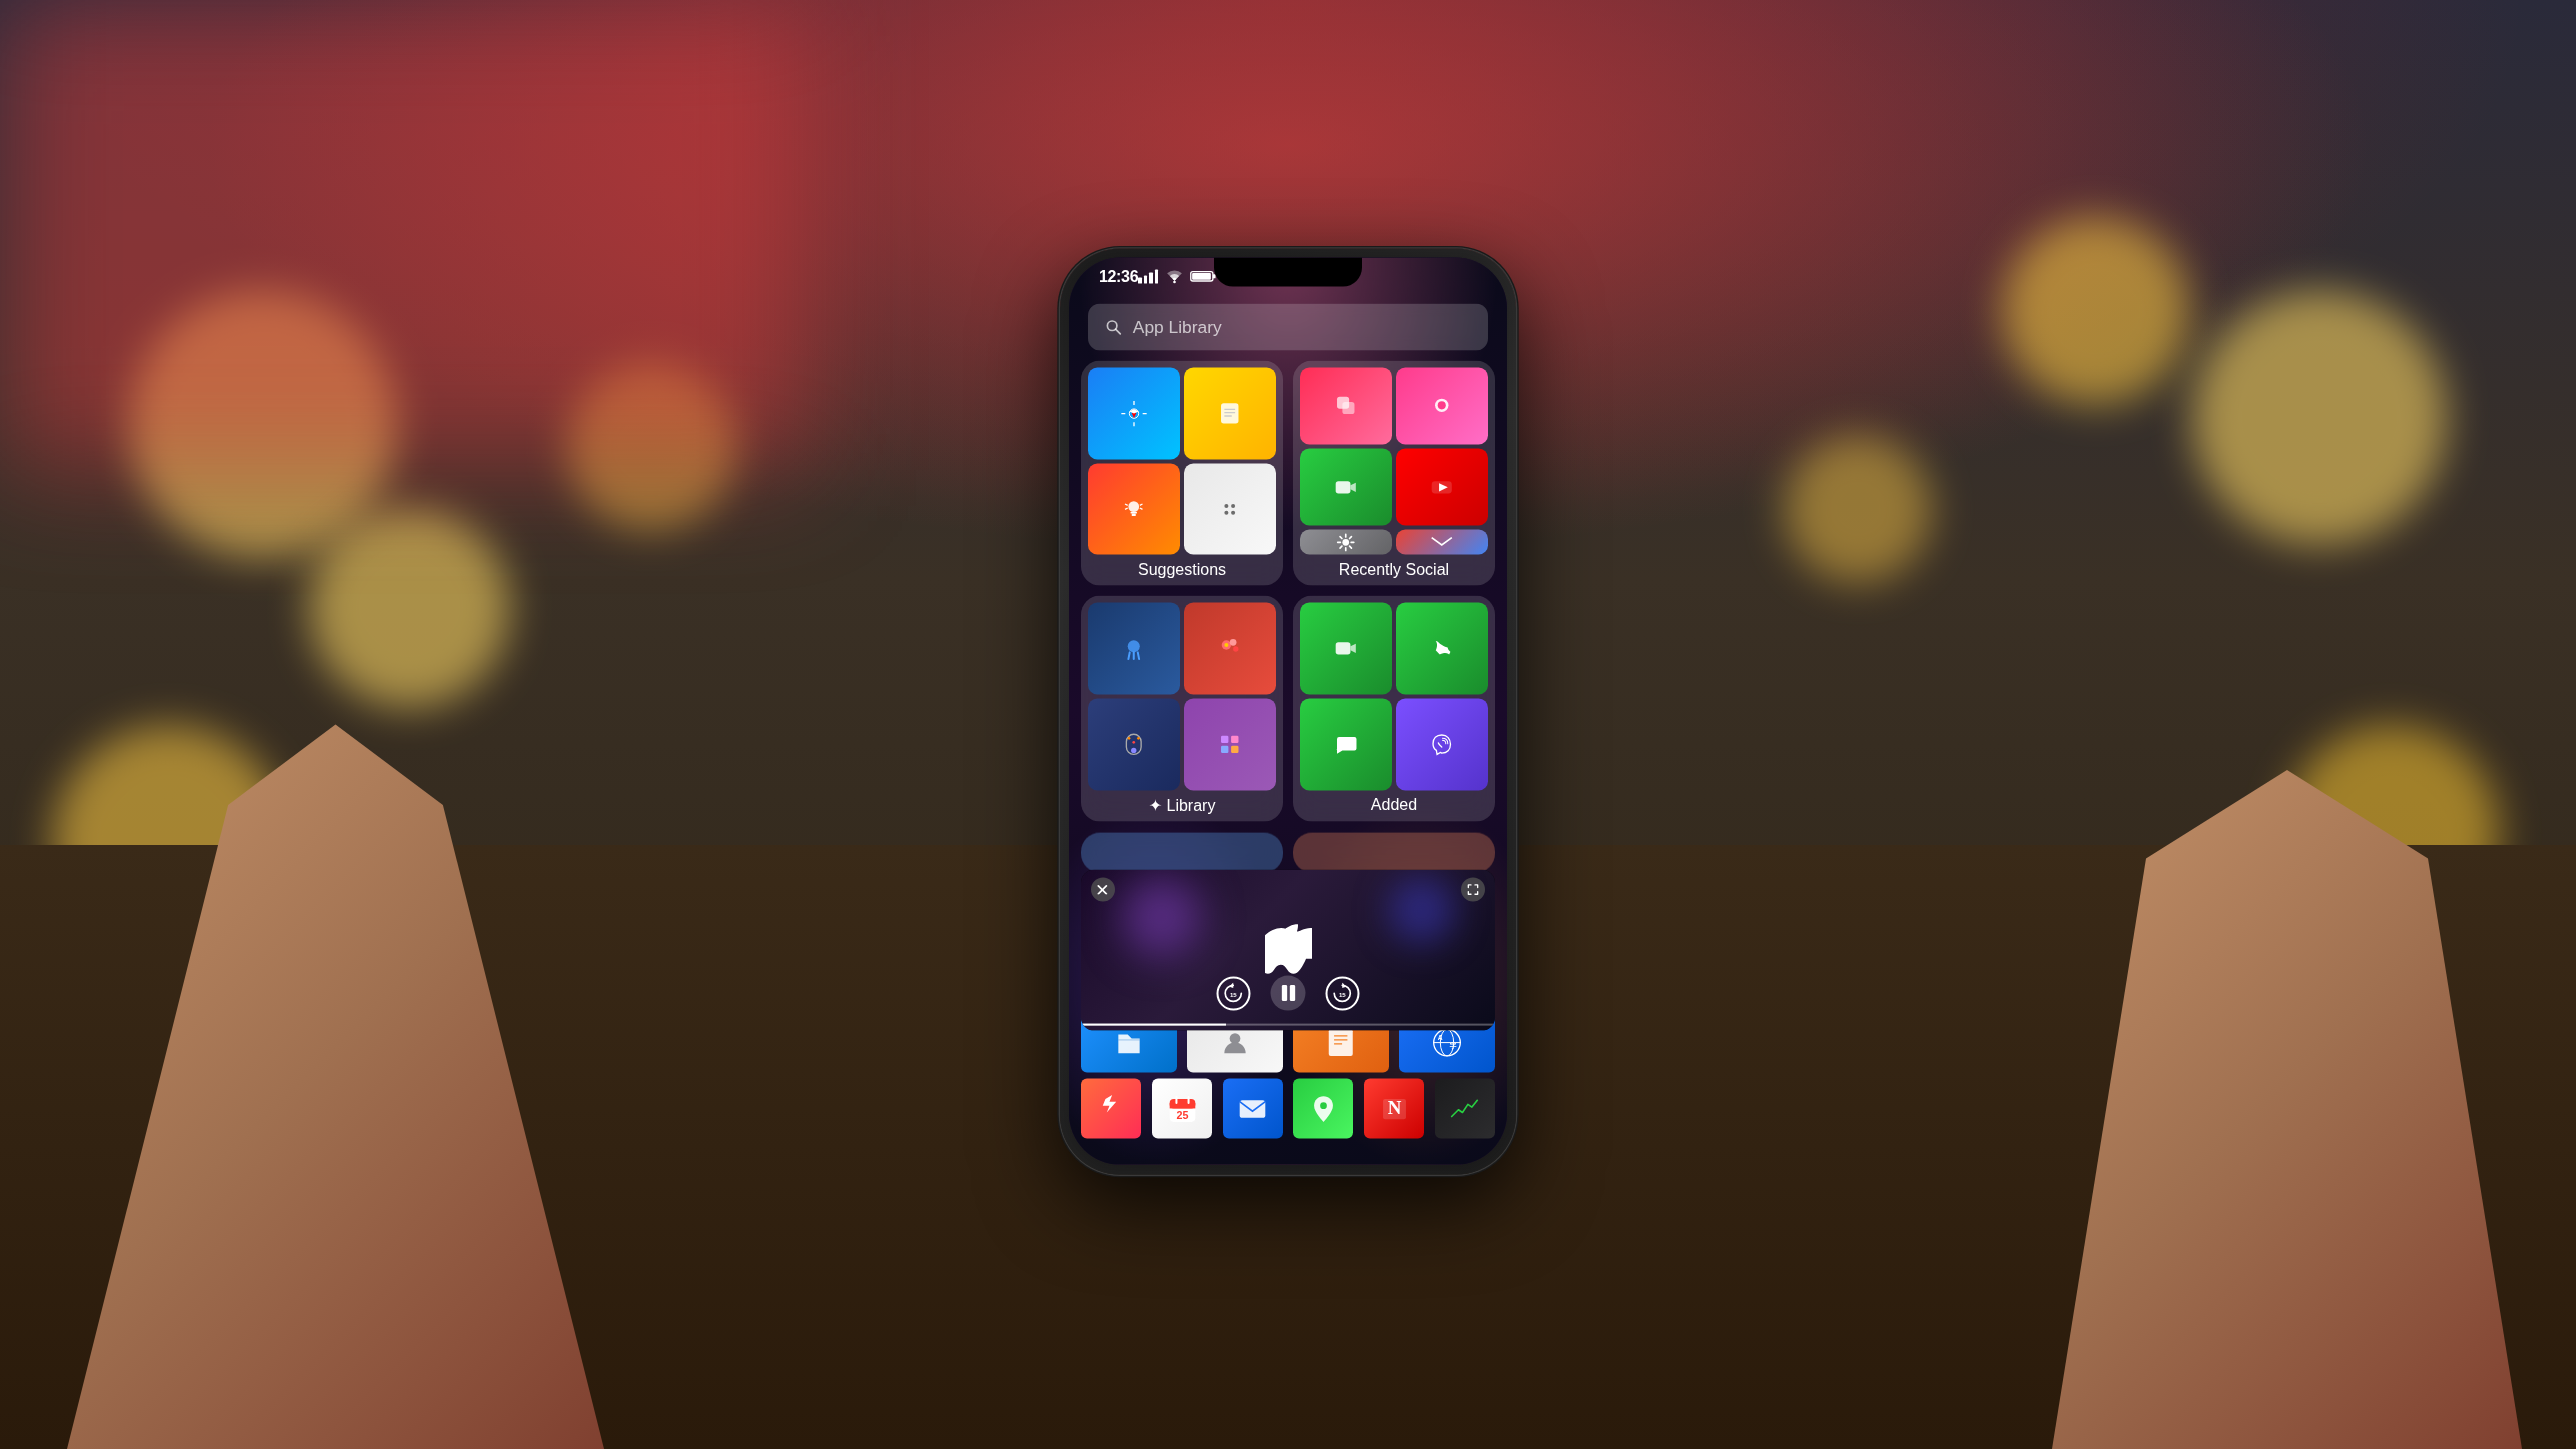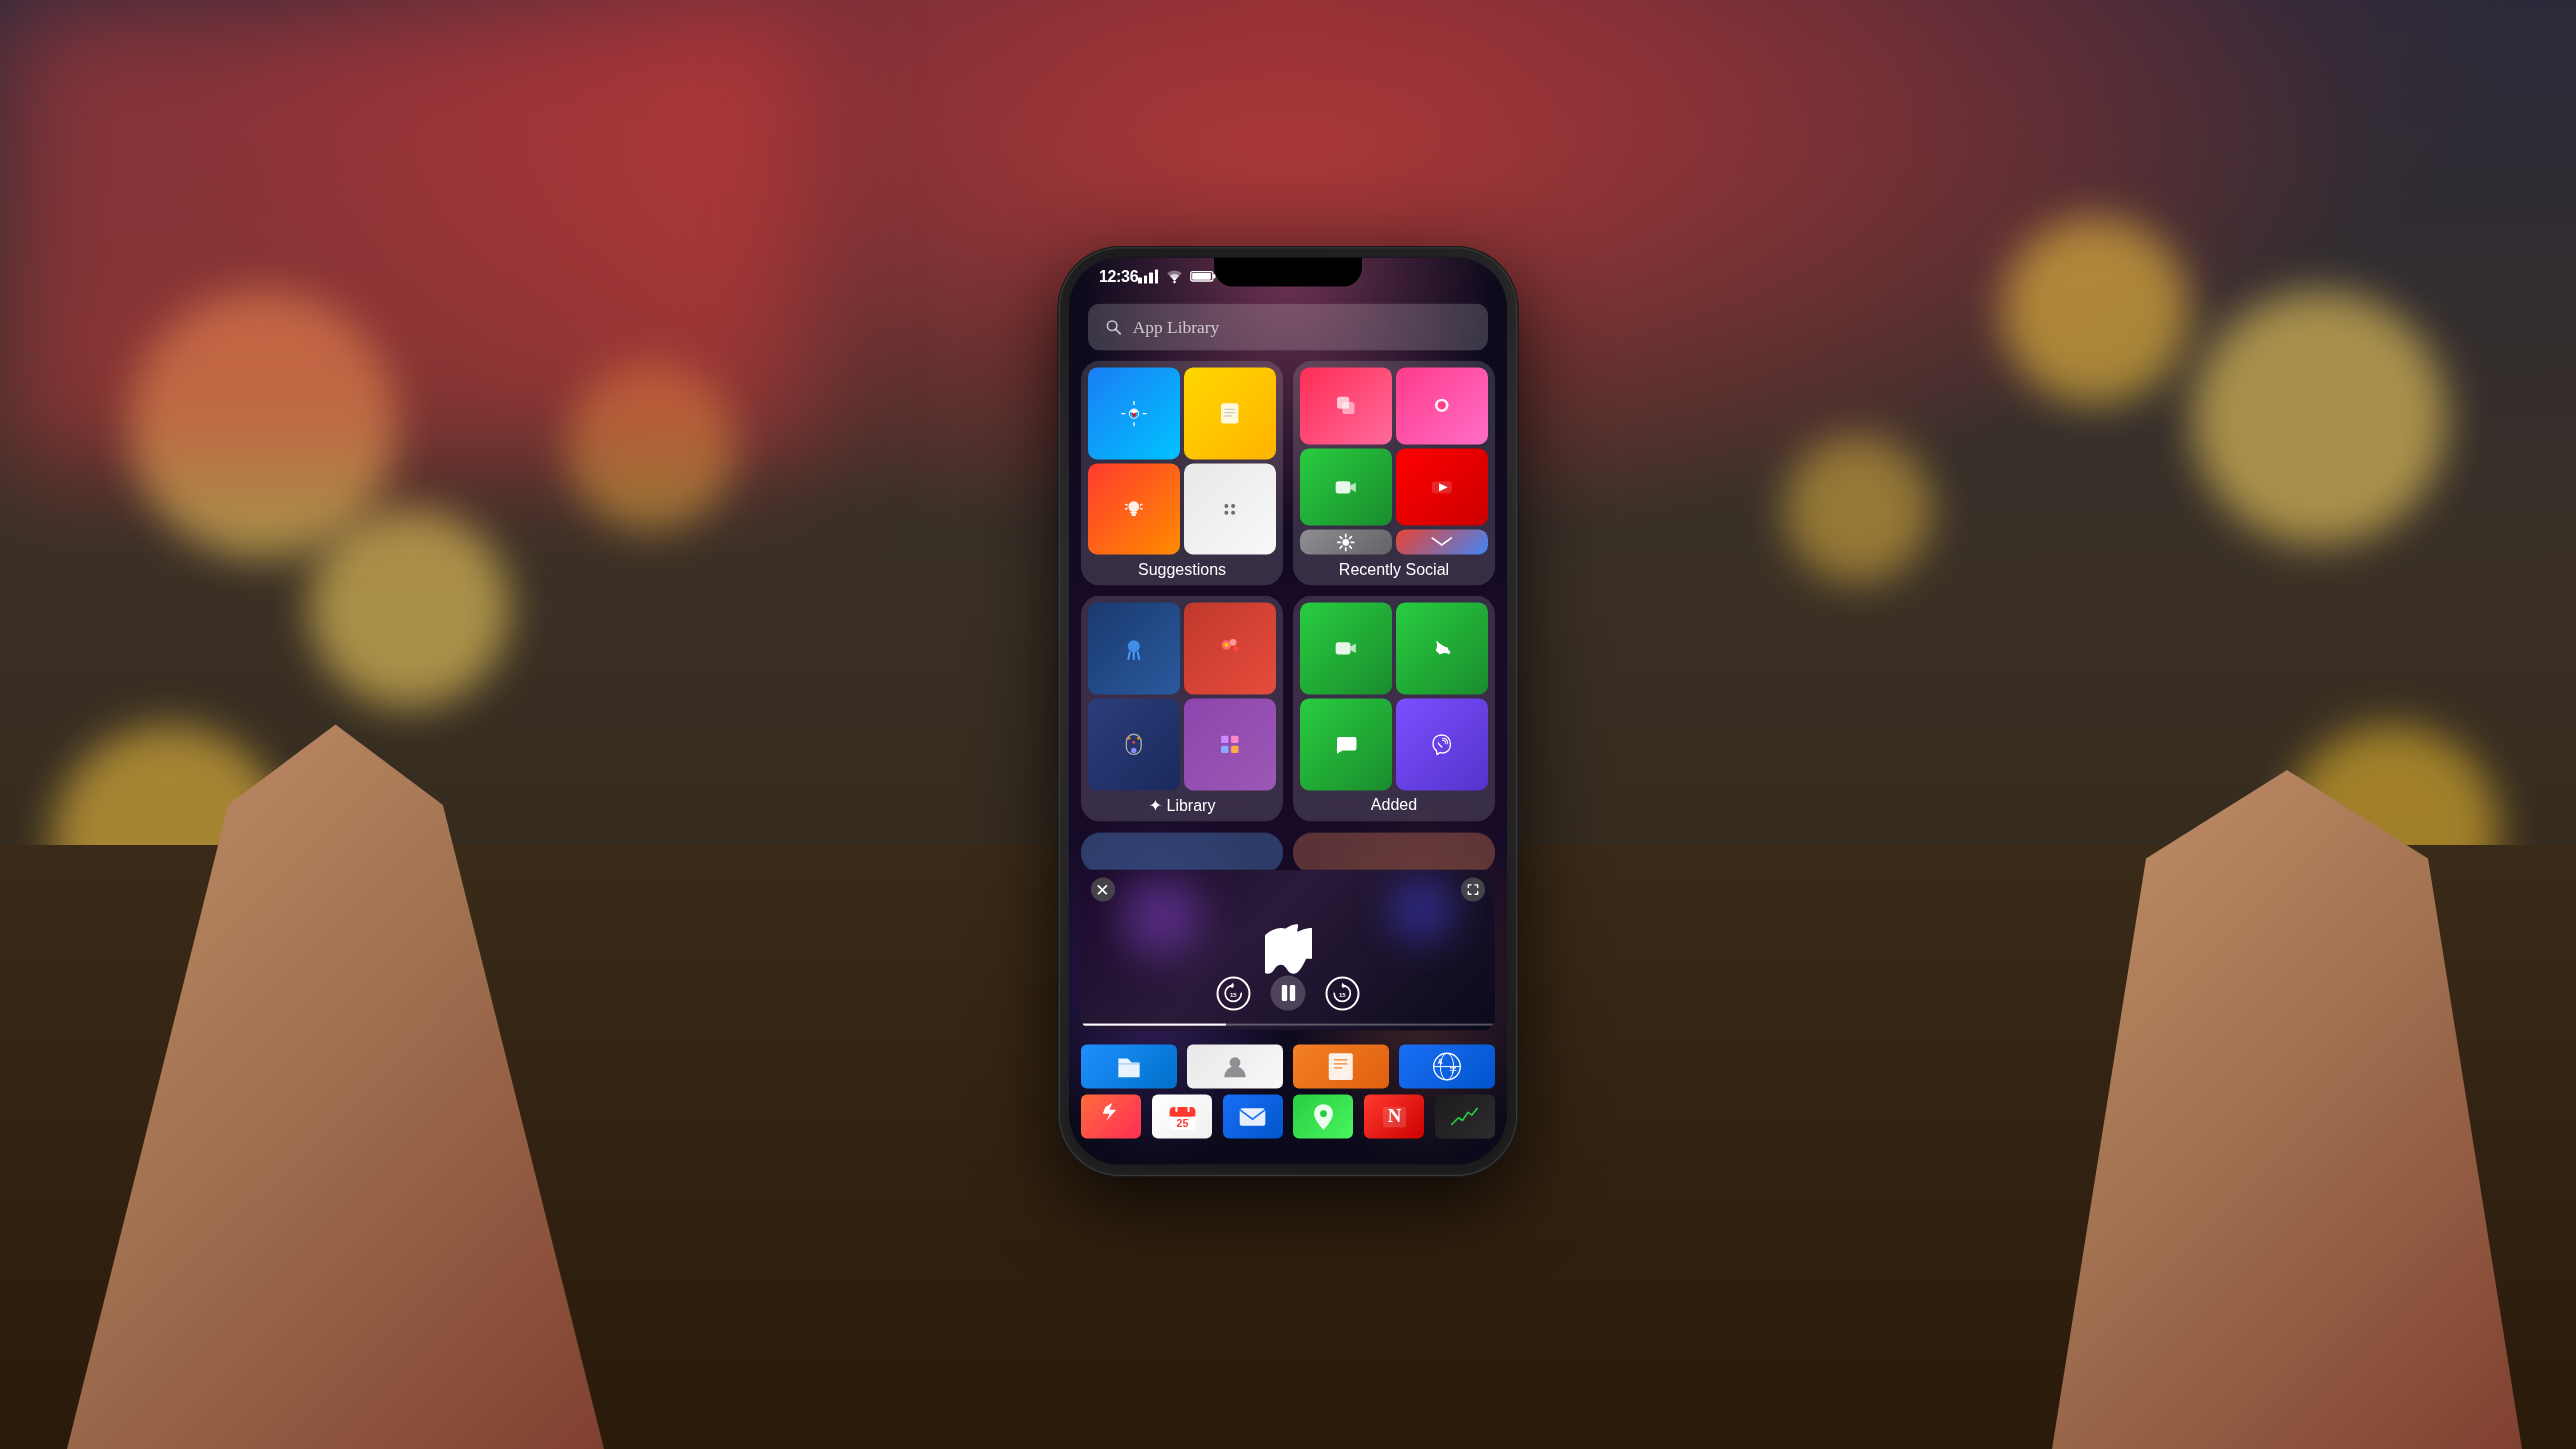--- a/index.html
+++ b/index.html
@@ -171,21 +171,20 @@
       right: 19px;
       height: 47px;
       background: rgba(255,255,255,0.18);
       border-radius: 12px;
       display: flex;
       align-items: center;
       padding: 0 16px;
       gap: 9.4px;
       backdrop-filter: blur(6.7px);
       z-index: 10;
-      font-family: Liberation Serif, serif;
     }
 
     .search-bar-text {
       color: rgba(255,255,255,0.7);
       font-size: 17.4px;
       font-weight: 400;
     }
 
     
     .app-grid-area {
@@ -276,21 +275,21 @@
     }
 
     .dock-row {
       display: flex;
       gap: 10.7px;
       margin-bottom: 6.7px;
     }
 
     .dock-app {
       flex: 1;
-      height: 44px;
+      height: 60px;
       border-radius: 6px;
       display: flex;
       align-items: center;
       justify-content: center;
       font-size: 27px;
     }
 
     
     .video-overlay {
       position: absolute;

